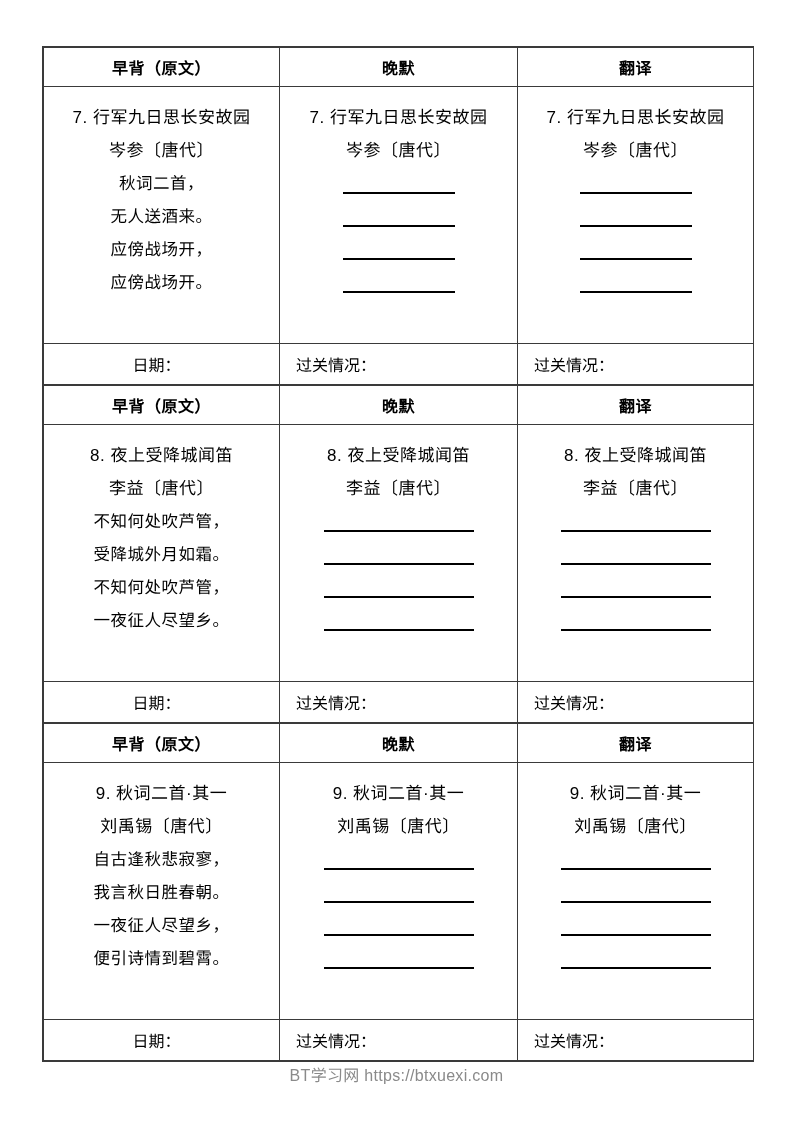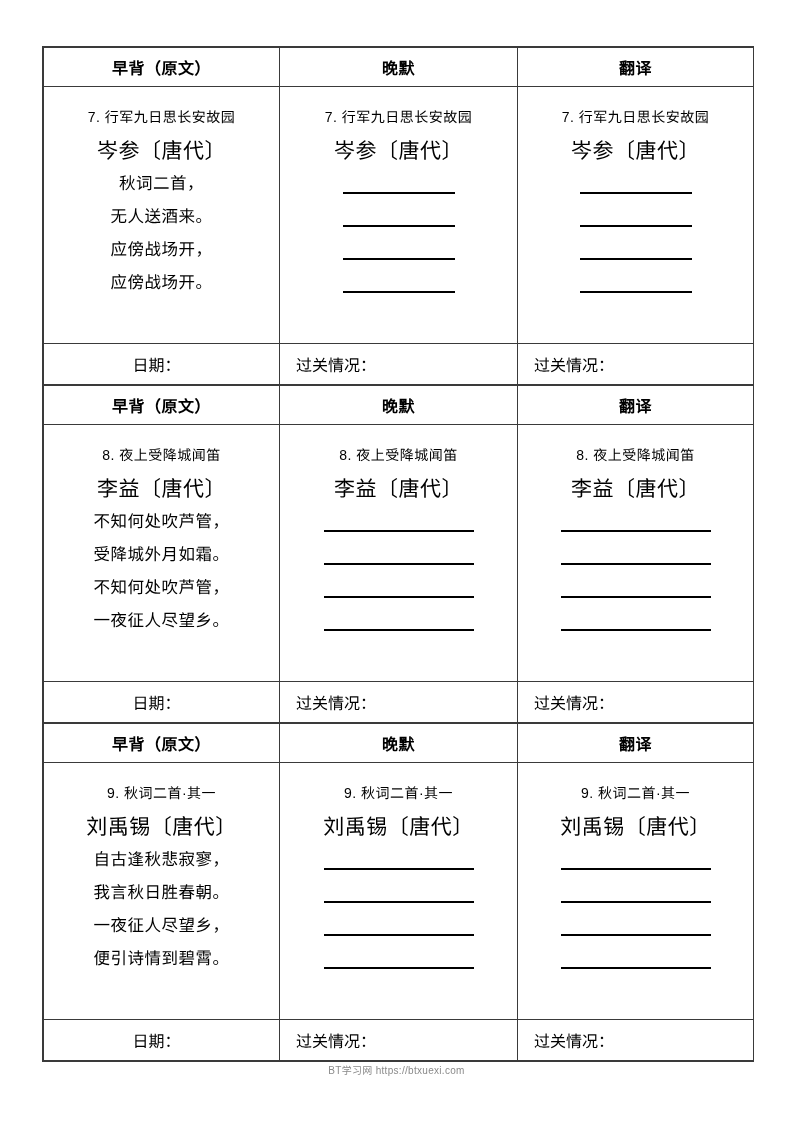--- a/index.html
+++ b/index.html
@@ -78,24 +78,25 @@
 
   .poem .ln {
     display: block;
     height: 33px;
     line-height: 33px;
     white-space: nowrap;
     letter-spacing: 0.5px;
   }
 
   .poem .title-ln {
-    font-size: 14px;
+    font-size: 17px;
   }
   .poem .author-ln {
-    font-size: 21px;
+    font-size: 17px;
+    font-family: Liberation Serif, serif;
   }
 
   
   .rules {
     display: flex;
     flex-direction: column;
     align-items: center;
   }
   .rules .rule {
     height: 33px;
@@ -130,21 +131,21 @@
     text-align: left;
     padding-left: 16px;
   }
 
   .watermark {
     position: absolute;
     left: 0;
     top: 1062px;
     width: 793px;
     text-align: center;
-    font-size: 10px;
+    font-size: 16px;
     color: #8a8a8a;
     letter-spacing: 0.3px;
   }
 </style>
 </head>
 <body>
 
 <div class="page">
 
   <div class="sheet">

